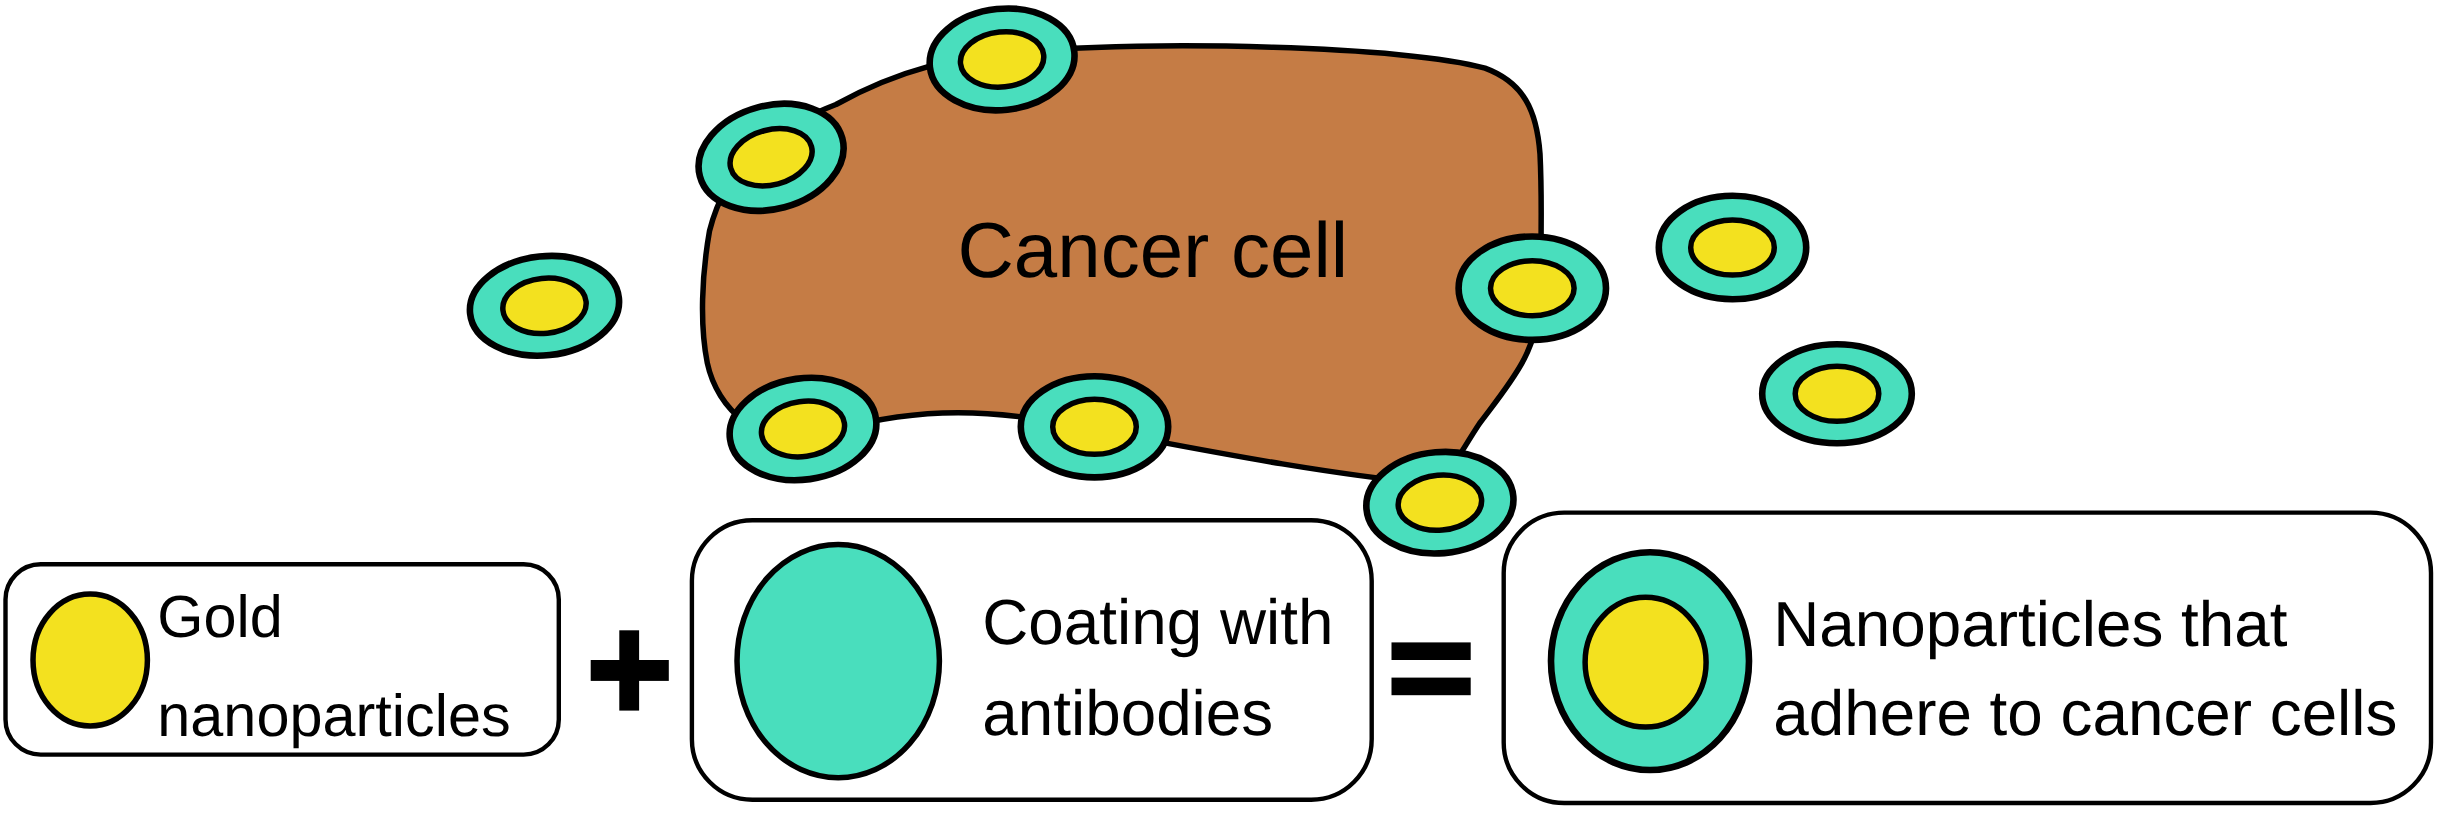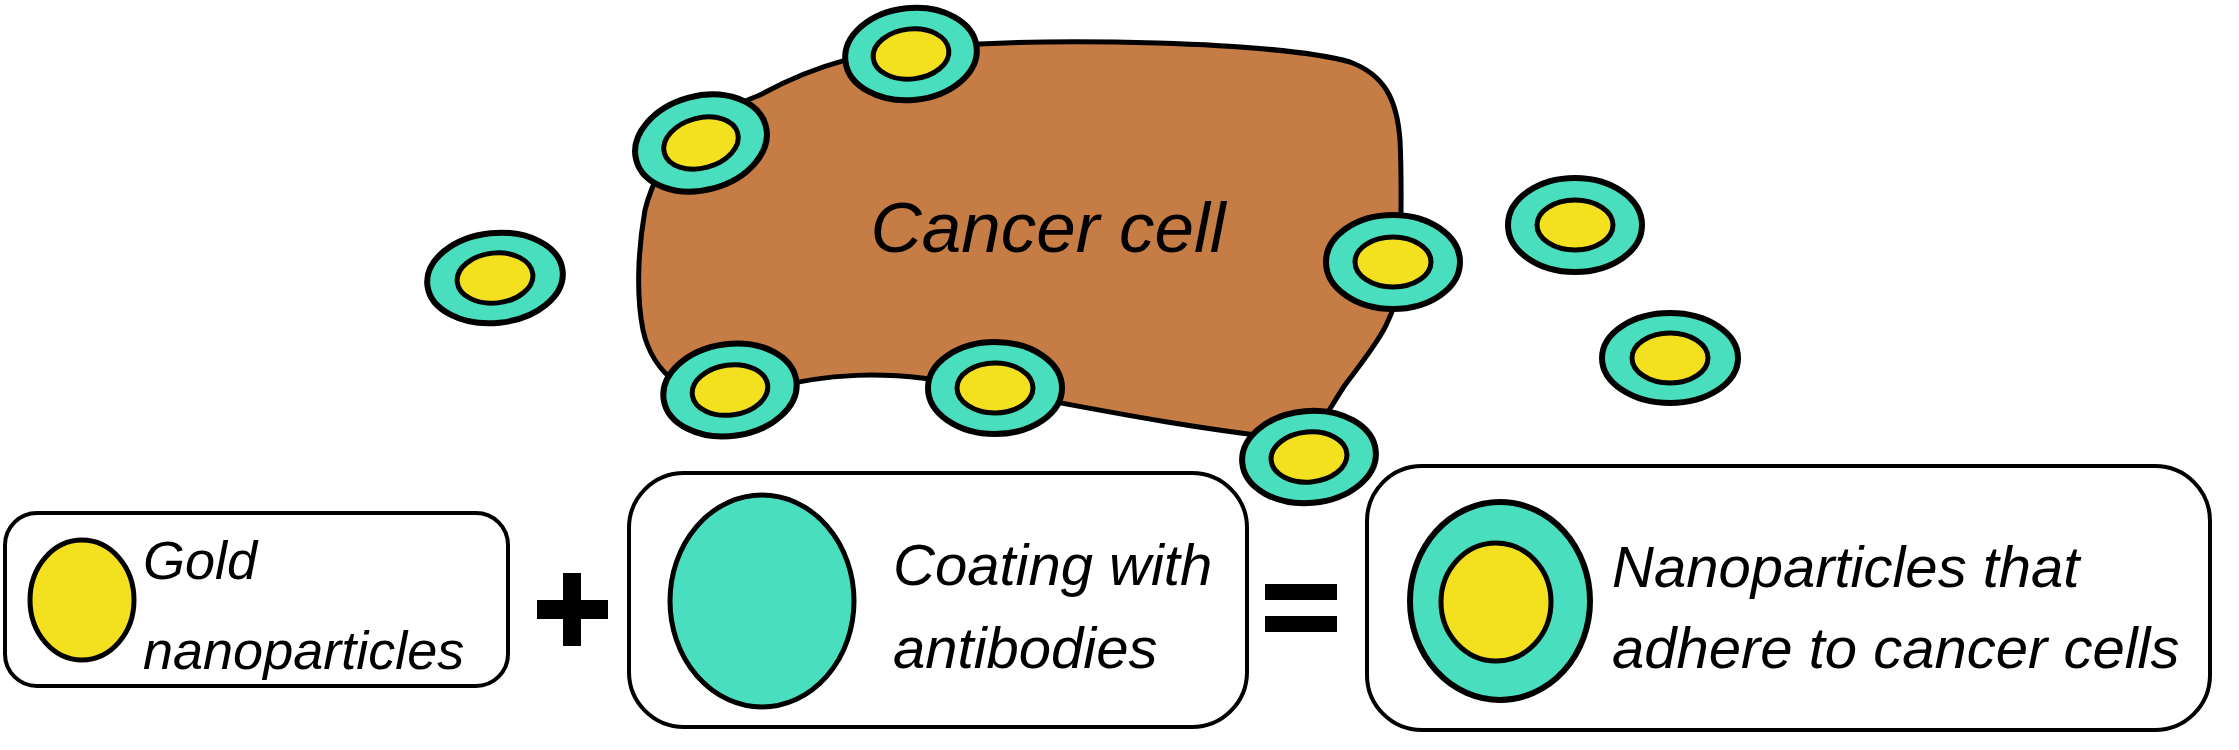--- a/index.html
+++ b/index.html
@@ -7,21 +7,20 @@
     padding: 0;
     background: #ffffff;
     font-family: "Liberation Sans", sans-serif;
   }
   .stage {
     width: 2239px;
     height: 750px;
     position: relative;
     background: #ffffff;
     overflow: hidden;
-    font-style: italic;
   }
   svg { display: block; }
   .outline       { stroke: #000000; }
   .cell-path     { stroke-width: 5; }
   .legend-box    { fill: #ffffff; stroke: #000000; stroke-width: 4; }
   .p-outer       { stroke: #000000; stroke-width: 6; }
   .p-inner       { stroke: #000000; stroke-width: 5; }
   .legend-ellipse-lg { stroke: #000000; stroke-width: 5; }
   .op-bar        { fill: #000000; }
   text { fill: #000000; }

